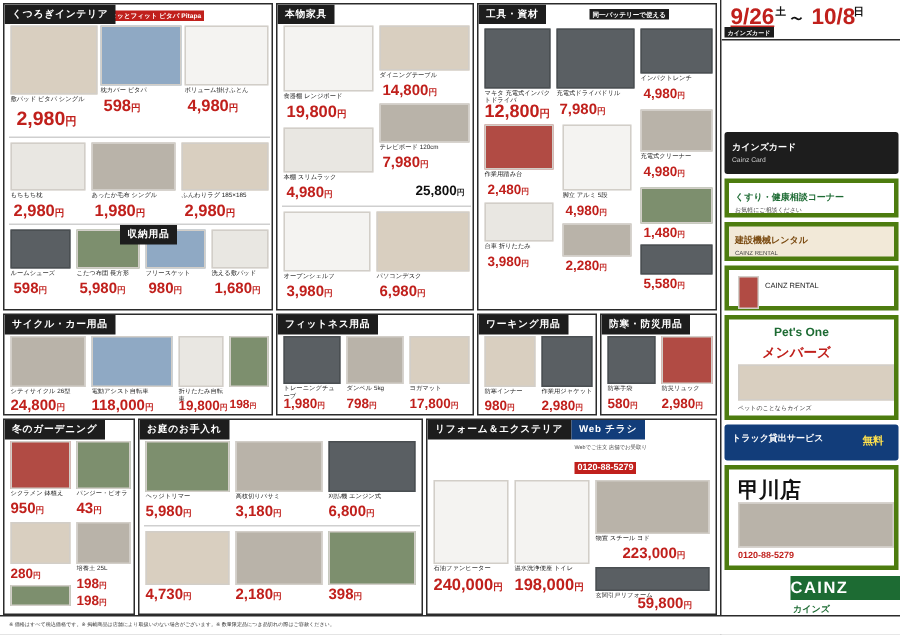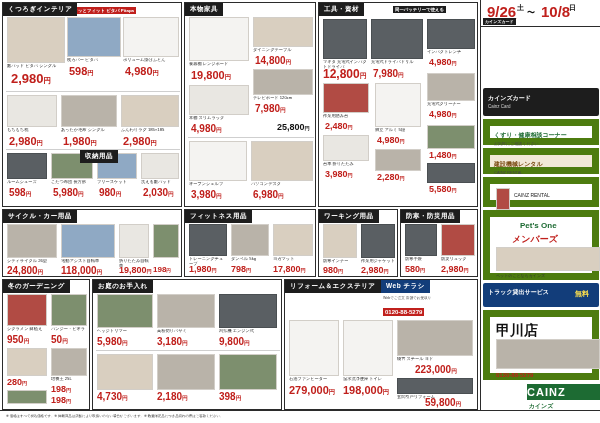--- a/index.html
+++ b/index.html
@@ -32,21 +32,21 @@
   
   #masthead{position:absolute;right:0;top:0;width:120px;height:423px;box-sizing:border-box;
             border-left:1px solid #2b2b2b;background:#fff;overflow:hidden;}
   .mast-date{position:absolute;left:0;top:0;width:120px;height:26px;background:#fff;
              border-bottom:1px solid #2b2b2b;}
   .mast-date .big{position:absolute;font-weight:bold;color:#c0201c;}
   .coupon{position:absolute;left:2px;top:27px;width:116px;height:58px;background:#c0201c;color:#fff;
           border-radius:2px;overflow:hidden;}
   .coupon .t{position:absolute;font-weight:bold;}
   .blk-card{position:absolute;background:#1d1d1d;color:#fff;border-radius:2px;overflow:hidden;}
-  .pets{position:absolute;left:2px;width:116px;border:7px solid #4d7c0f;box-sizing:border-box;background:#fff;}
+  .pets{position:absolute;left:2px;width:116px;border:3px solid #4d7c0f;box-sizing:border-box;background:#fff;}
 
   .cainz-logo{position:absolute;background:#1d6b33;color:#fff;font-weight:bold;text-align:left;margin-left:32px;}
   .footer{position:absolute;left:0;bottom:0;width:600px;height:12px;border-top:1px solid #2b2b2b;background:#fff;}
   .fine{position:absolute;font-size:3.4px;color:#333;}
 </style>
 </head>
 <body>
 
 <div id="page">
 
@@ -89,21 +89,21 @@
     <div class="ph grn" style="left:48px;top:150px;width:42px;height:26px;"></div>
     <div class="nm" style="left:48px;top:177px;width:42px;">こたつ布団 長方形</div>
     <div class="pr" style="left:50px;top:185px;font-size:10px;"><span>5,980</span><span class="y">円</span></div>
 
     <div class="ph blue" style="left:94px;top:150px;width:40px;height:26px;"></div>
     <div class="nm" style="left:94px;top:177px;width:40px;">フリースケット</div>
     <div class="pr" style="left:96px;top:185px;font-size:10px;"><span>980</span><span class="y">円</span></div>
 
     <div class="ph" style="left:138px;top:150px;width:38px;height:26px;"></div>
     <div class="nm" style="left:138px;top:177px;width:38px;">洗える敷パッド</div>
-    <div class="pr" style="left:140px;top:185px;font-size:10px;"><span>2,030</span><span class="y">円</span></div>
+    <div class="pr" style="left:140px;top:185px;font-size:10px;"><span>1,680</span><span class="y">円</span></div>
   </div>
 
   <div class="sec" style="left:2px;top:144px;width:180px;height:64px;background:transparent;border:none;">
     <div class="sechdr" style="left:78px;top:6px;">収納用品</div>
   </div>
 
   <div class="sec" style="left:184px;top:2px;width:132px;height:205px;">
     <div class="sechdr">本物家具</div>
 
     <div class="ph wht" style="left:4px;top:14px;width:60px;height:44px;"></div>
@@ -231,21 +231,21 @@
   </div>
 
   <div class="sec" style="left:2px;top:279px;width:88px;height:131px;">
     <div class="sechdr">冬のガーデニング</div>
     <div class="ph red" style="left:4px;top:14px;width:40px;height:32px;"></div>
     <div class="nm" style="left:4px;top:47px;width:40px;">シクラメン 鉢植え</div>
     <div class="pr" style="left:4px;top:55px;font-size:10px;"><span>950</span><span class="y">円</span></div>
 
     <div class="ph grn" style="left:48px;top:14px;width:36px;height:32px;"></div>
     <div class="nm" style="left:48px;top:47px;width:36px;">パンジー・ビオラ</div>
-    <div class="pr" style="left:48px;top:55px;font-size:10px;"><span>50</span><span class="y">円</span></div>
+    <div class="pr" style="left:48px;top:55px;font-size:10px;"><span>43</span><span class="y">円</span></div>
 
     <div class="ph warm" style="left:4px;top:68px;width:40px;height:28px;"></div>
     <div class="pr" style="left:4px;top:98px;font-size:9px;"><span>280</span><span class="y">円</span></div>
 
     <div class="ph mid" style="left:48px;top:68px;width:36px;height:28px;"></div>
     <div class="nm" style="left:48px;top:97px;width:36px;">培養土 25L</div>
     <div class="pr" style="left:48px;top:105px;font-size:9px;"><span>198</span><span class="y">円</span></div>
 
     <div class="ph grn" style="left:4px;top:110px;width:40px;height:14px;"></div>
     <div class="pr" style="left:48px;top:116px;font-size:9px;"><span>198</span><span class="y">円</span></div>
@@ -256,21 +256,21 @@
     <div class="ph grn" style="left:4px;top:14px;width:56px;height:34px;"></div>
     <div class="nm" style="left:4px;top:49px;width:56px;">ヘッジトリマー</div>
     <div class="pr" style="left:4px;top:57px;font-size:10px;"><span>5,980</span><span class="y">円</span></div>
 
     <div class="ph mid" style="left:64px;top:14px;width:58px;height:34px;"></div>
     <div class="nm" style="left:64px;top:49px;width:58px;">高枝切りバサミ</div>
     <div class="pr" style="left:64px;top:57px;font-size:10px;"><span>3,180</span><span class="y">円</span></div>
 
     <div class="ph dark" style="left:126px;top:14px;width:58px;height:34px;"></div>
     <div class="nm" style="left:126px;top:49px;width:58px;">刈払機 エンジン式</div>
-    <div class="pr" style="left:126px;top:57px;font-size:10px;"><span>9,800</span><span class="y">円</span></div>
+    <div class="pr" style="left:126px;top:57px;font-size:10px;"><span>6,800</span><span class="y">円</span></div>
 
     <div class="rule" style="left:3px;top:70px;width:184px;height:1px;"></div>
 
     <div class="ph warm" style="left:4px;top:74px;width:56px;height:36px;"></div>
     <div class="pr" style="left:4px;top:112px;font-size:10px;"><span>4,730</span><span class="y">円</span></div>
 
     <div class="ph mid" style="left:64px;top:74px;width:58px;height:36px;"></div>
     <div class="pr" style="left:64px;top:112px;font-size:10px;"><span>2,180</span><span class="y">円</span></div>
 
     <div class="ph grn" style="left:126px;top:74px;width:58px;height:36px;"></div>
@@ -278,21 +278,21 @@
   </div>
 
   <div class="sec" style="left:284px;top:279px;width:194px;height:131px;">
     <div class="sechdr">リフォーム＆エクステリア</div>
     <div class="sechdr blue" style="left:96px;">Web チラシ</div>
     <div class="note" style="left:98px;top:16px;width:90px;">Webでご注文 店舗でお受取り</div>
     <div class="tag" style="left:98px;top:28px;font-size:6px;">0120-88-5279</div>
 
     <div class="ph wht" style="left:4px;top:40px;width:50px;height:56px;"></div>
     <div class="nm" style="left:4px;top:97px;width:50px;">石油ファンヒーター</div>
-    <div class="pr" style="left:4px;top:105px;font-size:11px;"><span>279,000</span><span class="y">円</span></div>
+    <div class="pr" style="left:4px;top:105px;font-size:11px;"><span>240,000</span><span class="y">円</span></div>
 
     <div class="ph wht" style="left:58px;top:40px;width:50px;height:56px;"></div>
     <div class="nm" style="left:58px;top:97px;width:50px;">温水洗浄便座 トイレ</div>
     <div class="pr" style="left:58px;top:105px;font-size:11px;"><span>198,000</span><span class="y">円</span></div>
 
     <div class="ph mid" style="left:112px;top:40px;width:76px;height:36px;"></div>
     <div class="nm" style="left:112px;top:77px;width:76px;">物置 スチール ヨド</div>
     <div class="pr" style="left:130px;top:85px;font-size:10px;"><span>223,000</span><span class="y">円</span></div>
 
     <div class="ph dark" style="left:112px;top:98px;width:76px;height:16px;"></div>

